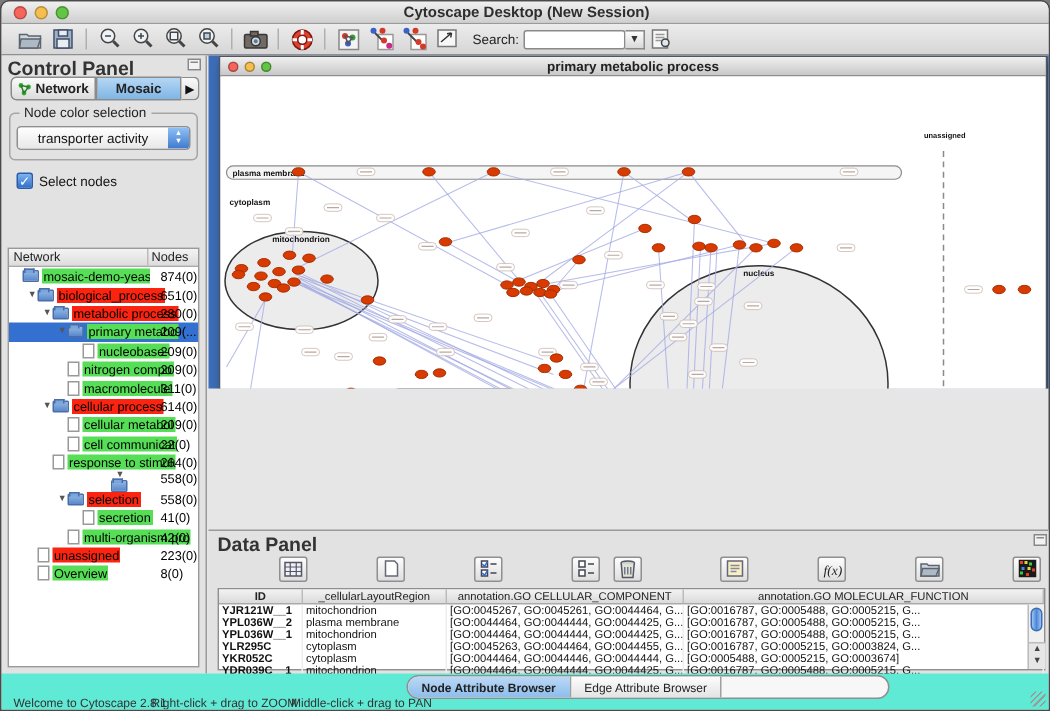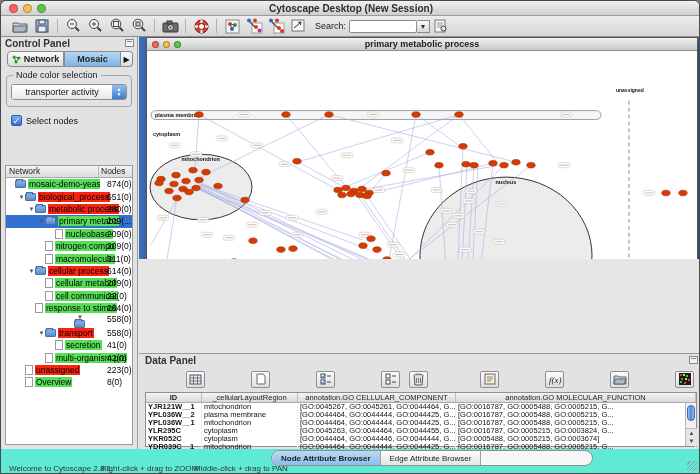--- a/index.html
+++ b/index.html
@@ -18,21 +18,21 @@
   .toolbar { position:absolute; left:0; top:15px; width:700px; height:21px;
     background:linear-gradient(#ececec,#d6d6d6); border-bottom:1px solid #8f8f8f; display:flex; align-items:center; }
   .tb-btn { width:22px; height:18px; display:flex; align-items:center; justify-content:center; }
   .tb-sep { width:1px; height:14px; background:#b0b0b0; margin:0 4px; }
   .search-label { font-size:9px; color:#222; margin:0 3px 0 6px; }
   .search-input { width:68px; height:13px; font-size:9px; border:1px solid #8a8a8a; border-radius:2px; background:#fff; padding:0 2px; }
   .search-drop { width:13px; height:13px; border:1px solid #8a8a8a; border-left:none; background:linear-gradient(#fdfdfd,#d8d8d8); font-size:7px; color:#333; display:flex; align-items:center; justify-content:center; }
 
   
   .control-panel { position:absolute; left:0; top:36px; width:137px; height:412px; background:#e2e2e2; border-right:1px solid #9a9a9a; }
-  .panel-header { position:relative; height:13px; font-size:10px; font-weight:bold; color:#333; padding:1px 4px; }
+  .panel-header { position:relative; height:13px; font-size:13px; font-weight:bold; color:#333; padding:1px 4px; }
   .float-icon { position:absolute; right:3px; top:2px; width:9px; height:8px; border:1px solid #888; background:#f2f2f2; }
   .float-icon:before { content:""; position:absolute; left:1px; top:1px; width:5px; height:1px; background:#888; }
   .cp-tabs { display:flex; margin:1px 4px 0 6px; height:16px; }
   .cp-tab { flex:1; display:flex; align-items:center; justify-content:center; gap:3px; font-size:9px; font-weight:bold; color:#222;
     border:1px solid #8b8b8b; background:linear-gradient(#fafafa,#dcdcdc); }
   .cp-tab.first { border-radius:4px 0 0 4px; }
   .cp-tab.selected { background:linear-gradient(#b5d7f3,#7fb5e6); }
   .cp-tab-arrow { width:12px; border:1px solid #8b8b8b; border-left:none; border-radius:0 4px 4px 0;
     background:linear-gradient(#fafafa,#dcdcdc); font-size:8px; display:flex; align-items:center; justify-content:center; color:#111; }
   .groupbox { position:relative; margin:8px 5px 0 5px; border:1px solid #a5a5a5; border-radius:4px; padding:8px 4px 6px 4px; }
@@ -341,21 +341,21 @@
           </div>
           <div class="tree-row" style="padding-left: 22px; flex-direction: column;">
             <span class="tree-arrow">▼</span>
             <span class="tree-folder"></span>
             <span class="chip red">establishment of lo</span>
             <span class="tree-count">558(0)</span>
           </div>
           <div class="tree-row" style="padding-left: 32px;">
             <span class="tree-arrow">▼</span>
             <span class="tree-folder"></span>
-            <span class="chip red">transport</span>
+            <span class="chip red">selection</span>
             <span class="tree-count">558(0)</span>
           </div>
           <div class="tree-row" style="padding-left: 42px;">
             <span class="tree-arrow"></span>
             <span class="tree-file"></span>
             <span class="chip green">secretion</span>
             <span class="tree-count">41(0)</span>
           </div>
           <div class="tree-row" style="padding-left: 32px;">
             <span class="tree-arrow"></span>

